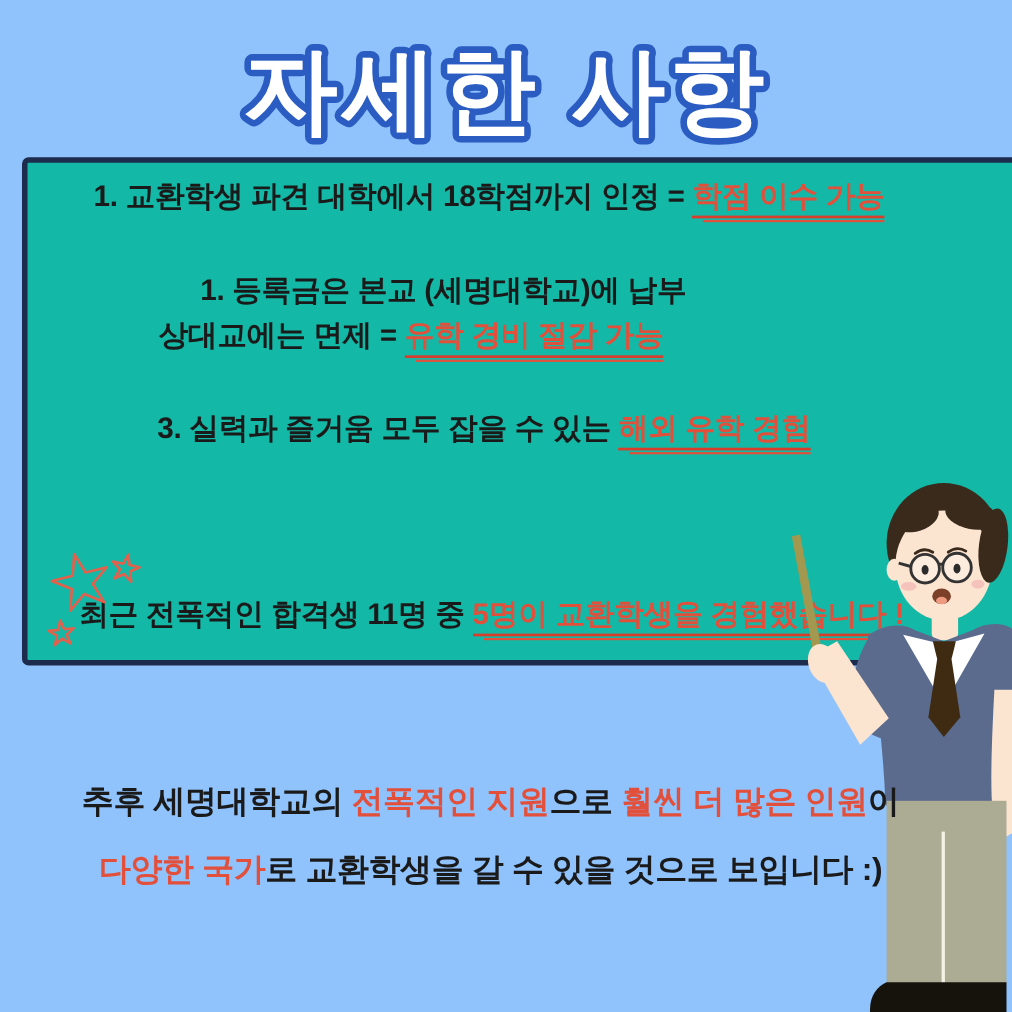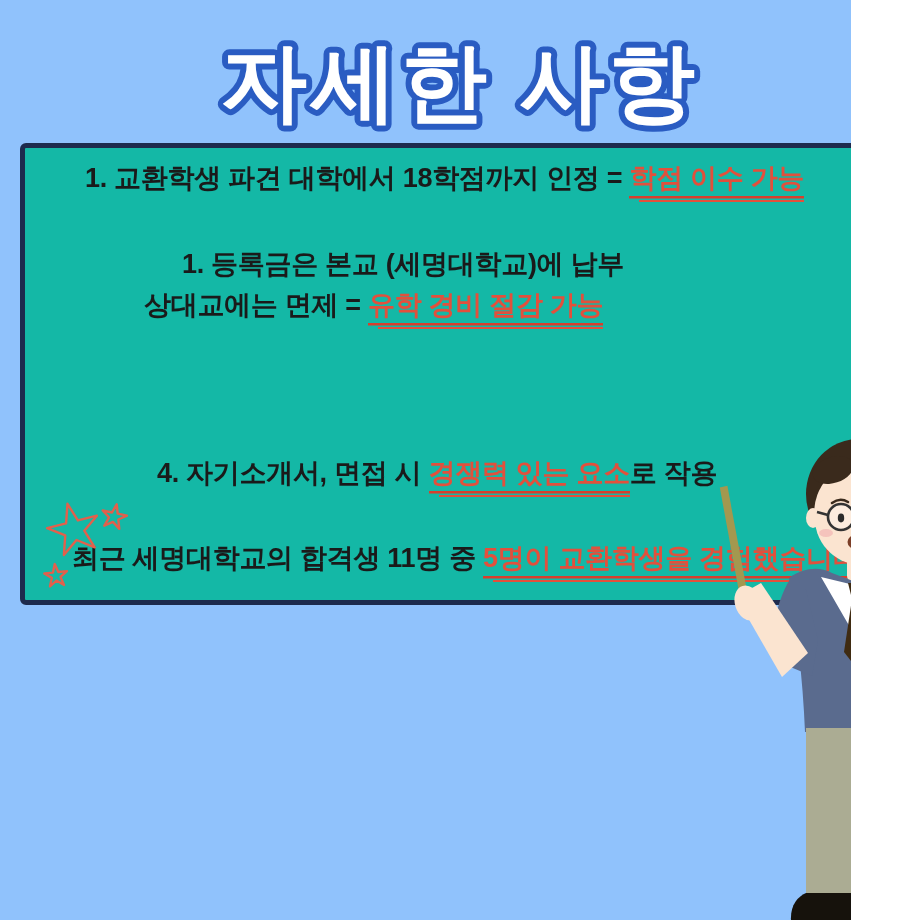--- a/index.html
+++ b/index.html
@@ -1,17 +1,17 @@
 <!DOCTYPE html>
 <html><head>
 <meta charset="utf-8">
 <style>
   html,body { margin:0; padding:0; }
   .stage {
-    position:relative; width:851px; height:920px; overflow:hidden;
+    position:relative; width:920px; height:920px; overflow:hidden;
     background:#90C2FC;
     font-family:"Liberation Sans", sans-serif;
   }
   .title-svg { position:absolute; left:0; top:16px; width:920px; height:124px; }
   .card {
     position:absolute; left:20px; top:143px; width:874px; height:452px;
     background:#14b8a6; border:5px solid #1D2B4D; border-radius:6px;padding-left:37px;
   }
   .row {
     position:absolute; white-space:nowrap;
@@ -50,27 +50,27 @@
     </div>
 
     <div class="row" style="left:157px; top:98px;">
       <span>1. 등록금은 본교 (세명대학교)에 납부</span>
     </div>
 
     <div class="row" style="left:119px; top:139px;">
       <span>상대교에는 면제 = </span><span class="hl ul">유학 경비 절감 가능</span>
     </div>
 
-
-    <div class="row" style="left:132px; top:307px;">
-      <span>4. 자기소개서, 면접 시 </span><span class="hl ul">경쟁력 있는 요소</span><span>로 작용</span>
+    <div class="row" style="left:118px; top:223px;">
+      <span>3. 실력과 즐거움 모두 잡을 수 있는 </span><span class="hl ul">해외 유학 경험</span>
     </div>
 
+
     <div class="row" style="left:47px; top:392px;">
-      <span>최근 세명대학교의 합격생 11명 중 </span><span class="hl ul">5명이 교환학생을 경험했습니다 !</span>
+      <span>최근 전폭적인 합격생 11명 중 </span><span class="hl ul">5명이 교환학생을 경험했습니다 !</span>
     </div>
 
   </div>
 
   <svg class="stars-svg" viewBox="0 0 112 102">
     <g fill="none" stroke="#E2604C" stroke-width="2.4" stroke-linejoin="round" stroke-linecap="round">
       <path vector-effect="non-scaling-stroke" transform="translate(38,40) scale(27) rotate(-14)" d="M0,-1 L0.225,-0.309 L0.951,-0.309 L0.363,0.118 L0.588,0.809 L0,0.382 L-0.588,0.809 L-0.363,0.118 L-0.951,-0.309 L-0.225,-0.309 Z"></path>
       <path vector-effect="non-scaling-stroke" transform="translate(78,27) scale(13) rotate(12)" d="M0,-1 L0.225,-0.309 L0.951,-0.309 L0.363,0.118 L0.588,0.809 L0,0.382 L-0.588,0.809 L-0.363,0.118 L-0.951,-0.309 L-0.225,-0.309 Z"></path>
       <path vector-effect="non-scaling-stroke" transform="translate(20,86) scale(12) rotate(-6)" d="M0,-1 L0.225,-0.309 L0.951,-0.309 L0.363,0.118 L0.588,0.809 L0,0.382 L-0.588,0.809 L-0.363,0.118 L-0.951,-0.309 L-0.225,-0.309 Z"></path>
     </g>
@@ -126,14 +126,22 @@
     <ellipse cx="841" cy="518" rx="3.2" ry="4.4" fill="#2B2B2B"></ellipse>
     <ellipse cx="870" cy="517" rx="3.2" ry="4.4" fill="#2B2B2B"></ellipse>
 
     <ellipse cx="826" cy="533" rx="7" ry="4" fill="#F5C3BC"></ellipse>
     <ellipse cx="889" cy="531" rx="6" ry="4" fill="#F5C3BC"></ellipse>
 
     <ellipse cx="856" cy="542" rx="8.5" ry="7" fill="#7C3F28"></ellipse>
     <ellipse cx="856" cy="546" rx="5" ry="3.4" fill="#EE9A80"></ellipse>
   </svg>
 
+  <div class="footer">
+    <div>
+      <span>추후 세명대학교의 </span><span class="red">전폭적인 지원</span><span>으로 </span><span class="red">훨씬 더 많은 인원</span><span>이</span>
+    </div>
+    <div>
+      <span class="red">다양한 국가</span><span>로 교환학생을 갈 수 있을 것으로 보입니다 :)</span>
+    </div>
+  </div>
 
 </div>
 
 </body></html>

